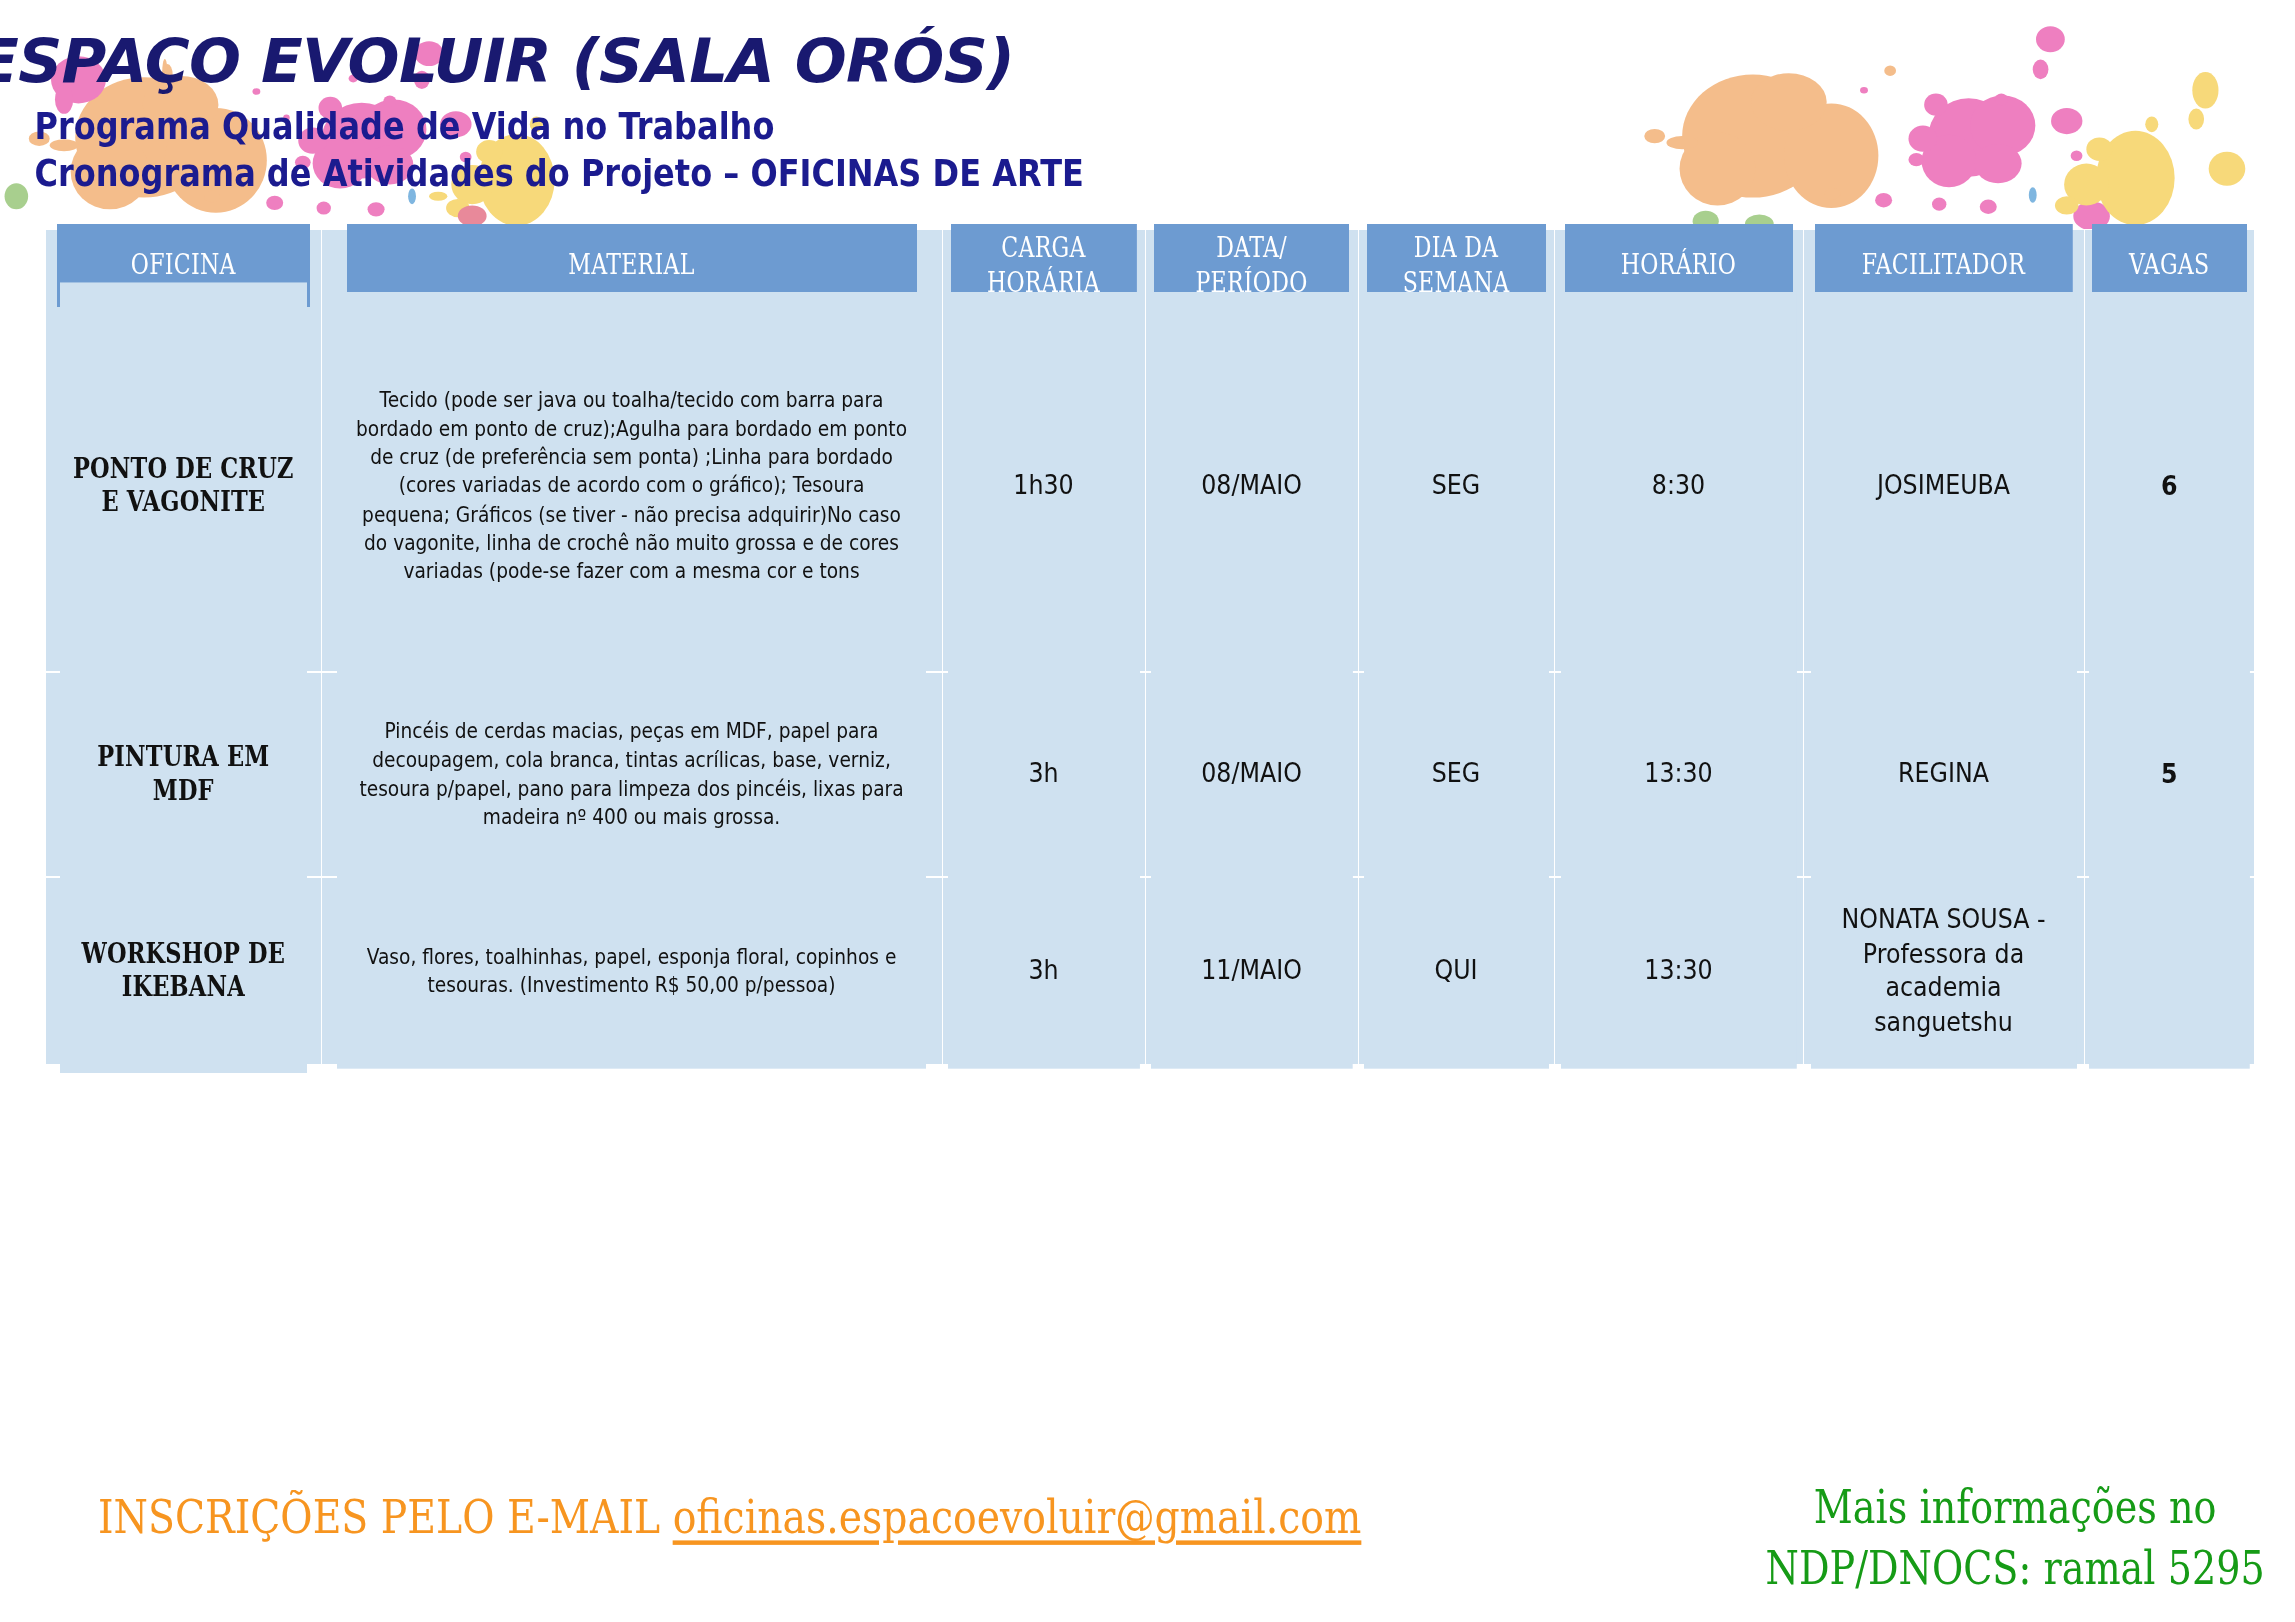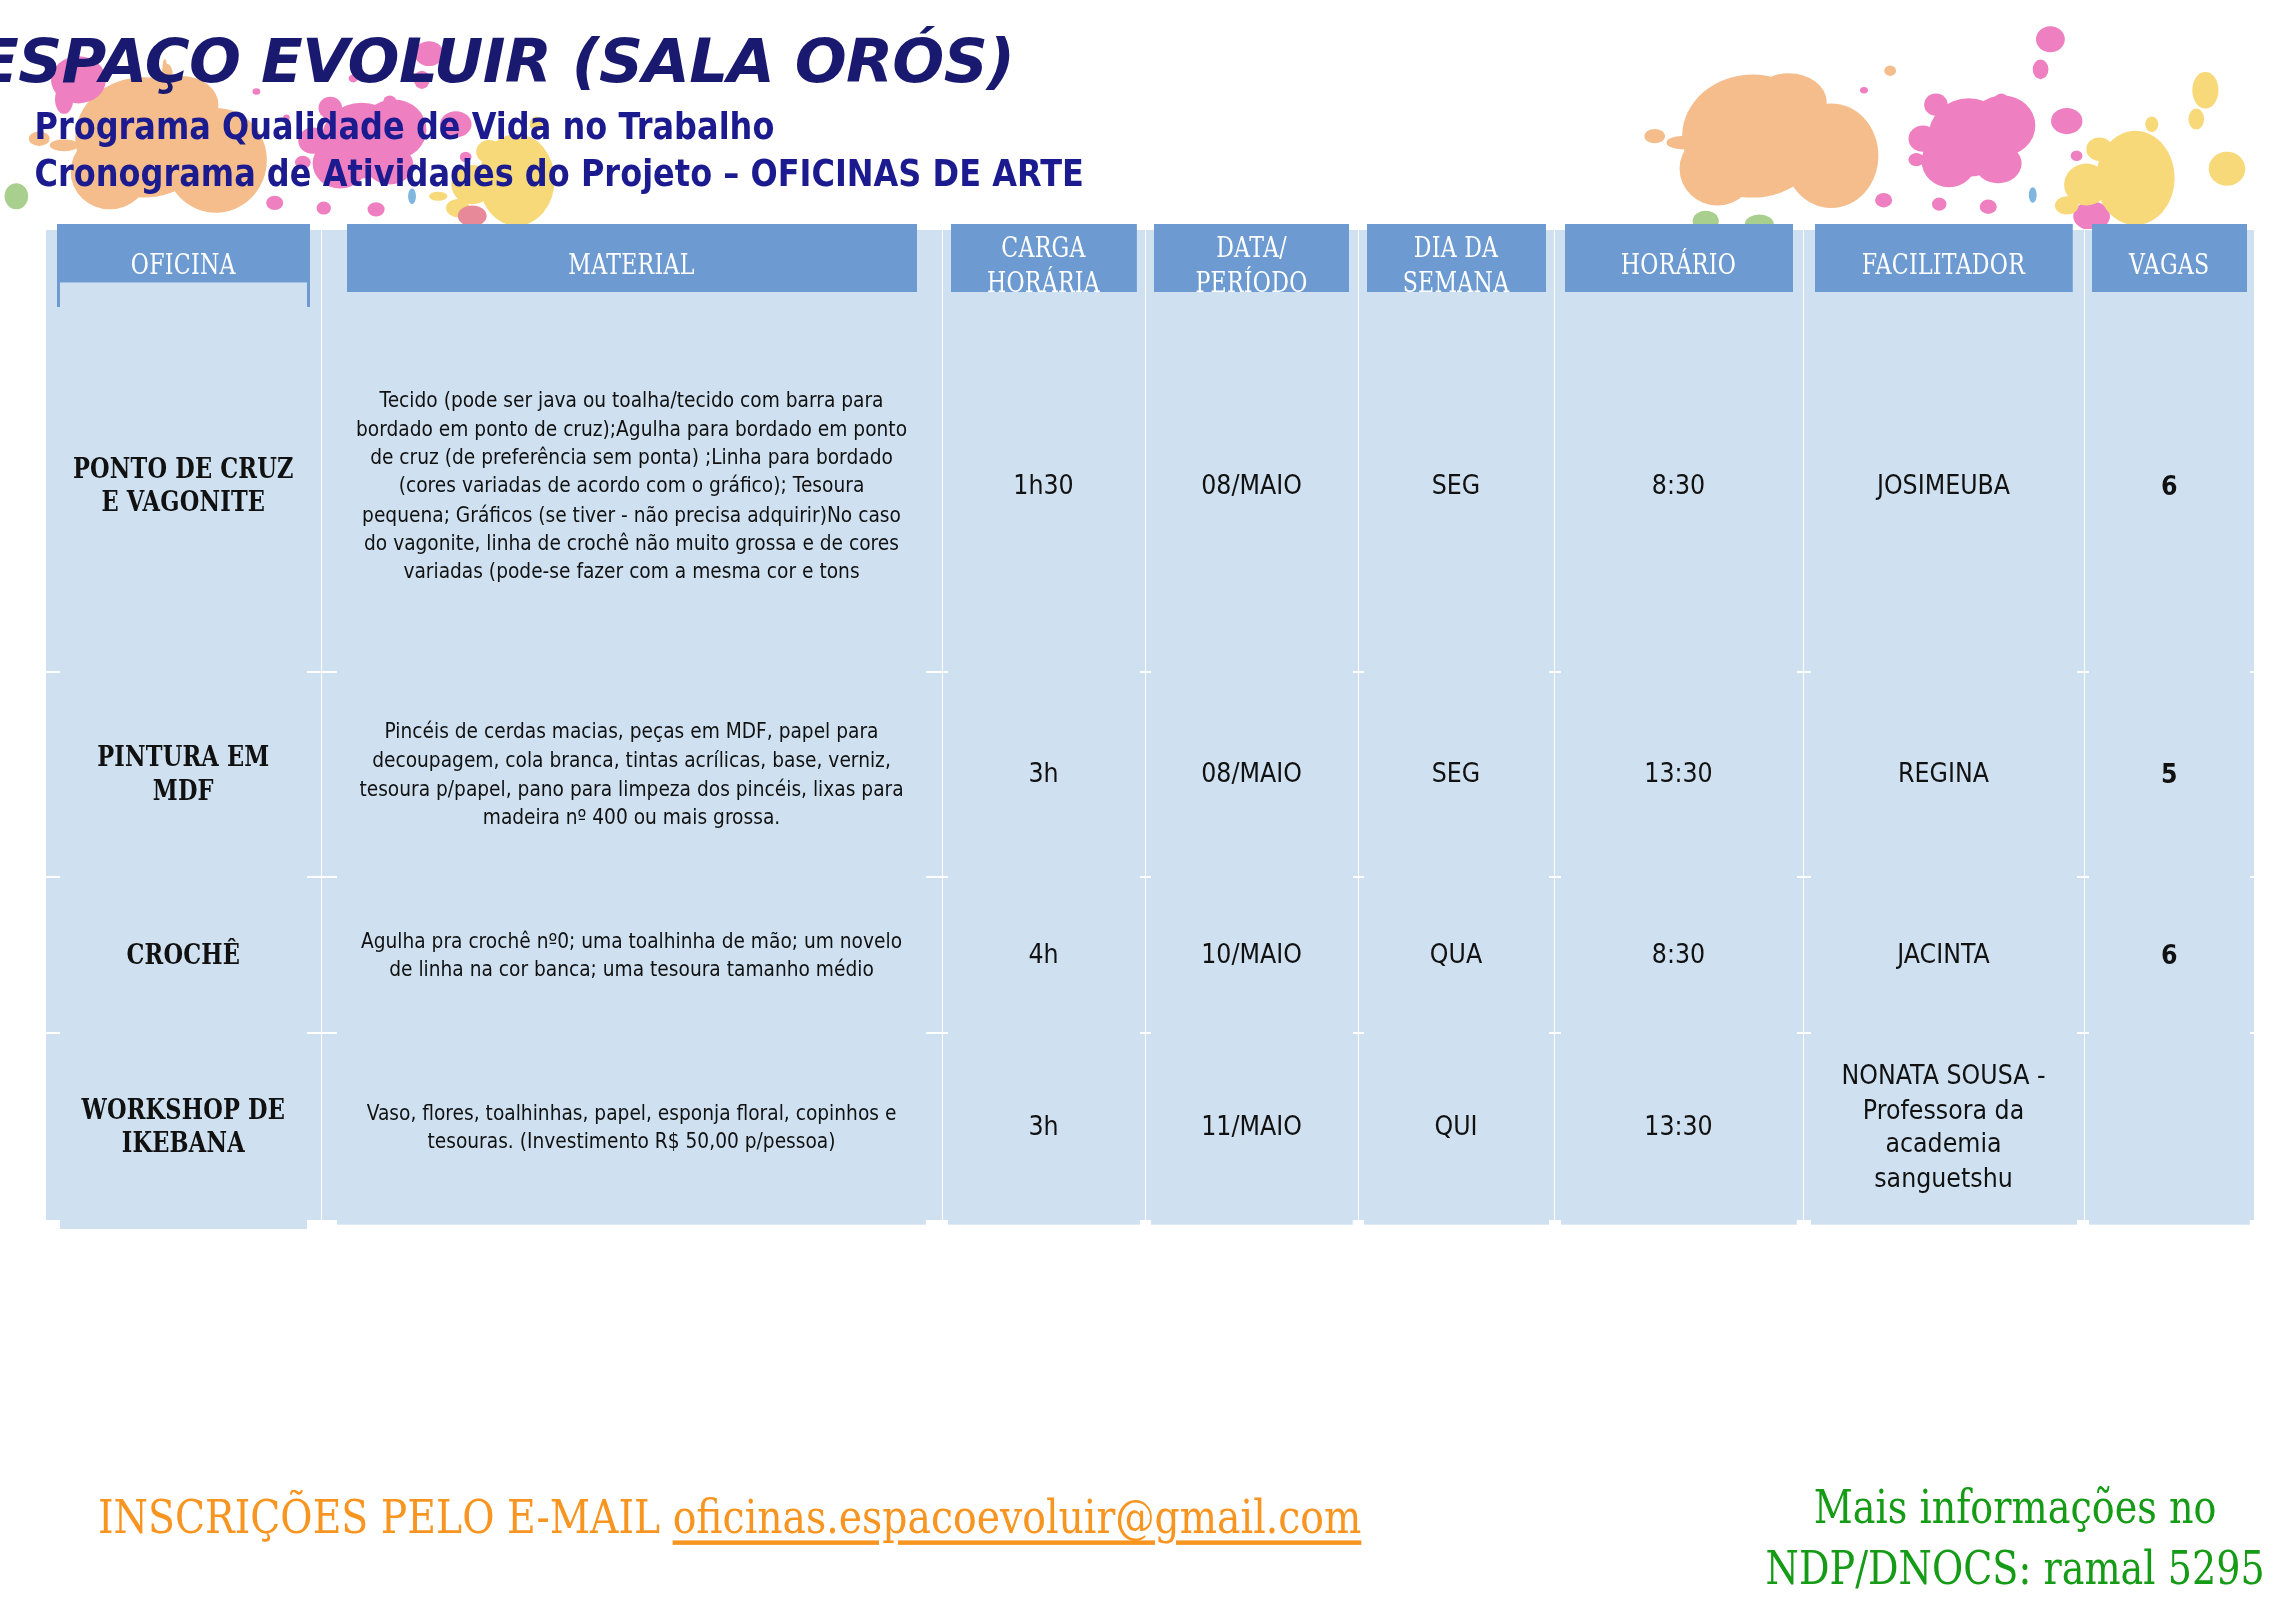--- a/index.html
+++ b/index.html
@@ -335,30 +335,20 @@
       <tr class="row-2">
         <td class="c-oficina">PINTURA EM MDF</td>
         <td class="c-material">Pincéis de cerdas macias, peças em MDF, papel para decoupagem, cola branca, tintas acrílicas, base, verniz, tesoura p/papel, pano para limpeza dos pincéis, lixas para madeira nº 400 ou mais grossa.</td>
         <td class="c-plain">3h</td>
         <td class="c-plain">08/MAIO</td>
         <td class="c-plain">SEG</td>
         <td class="c-plain">13:30</td>
         <td class="c-plain">REGINA</td>
         <td class="c-vagas">5</td>
       </tr>
-      <tr class="row-3">
-        <td class="c-oficina">CROCHÊ</td>
-        <td class="c-material">Agulha pra crochê nº0; uma toalhinha de mão; um novelo de linha na cor banca; uma tesoura tamanho médio</td>
-        <td class="c-plain">4h</td>
-        <td class="c-plain">10/MAIO</td>
-        <td class="c-plain">QUA</td>
-        <td class="c-plain">8:30</td>
-        <td class="c-plain">JACINTA</td>
-        <td class="c-vagas">6</td>
-      </tr>
       <tr class="row-5">
         <td class="c-oficina">WORKSHOP DE IKEBANA</td>
         <td class="c-material">Vaso, flores, toalhinhas, papel, esponja floral, copinhos e tesouras. (Investimento R$ 50,00 p/pessoa)</td>
         <td class="c-plain">3h</td>
         <td class="c-plain">11/MAIO</td>
         <td class="c-plain">QUI</td>
         <td class="c-plain">13:30</td>
         <td class="c-plain">NONATA SOUSA - Professora da academia sanguetshu</td>
         <td class="c-vagas"></td>
       </tr>

